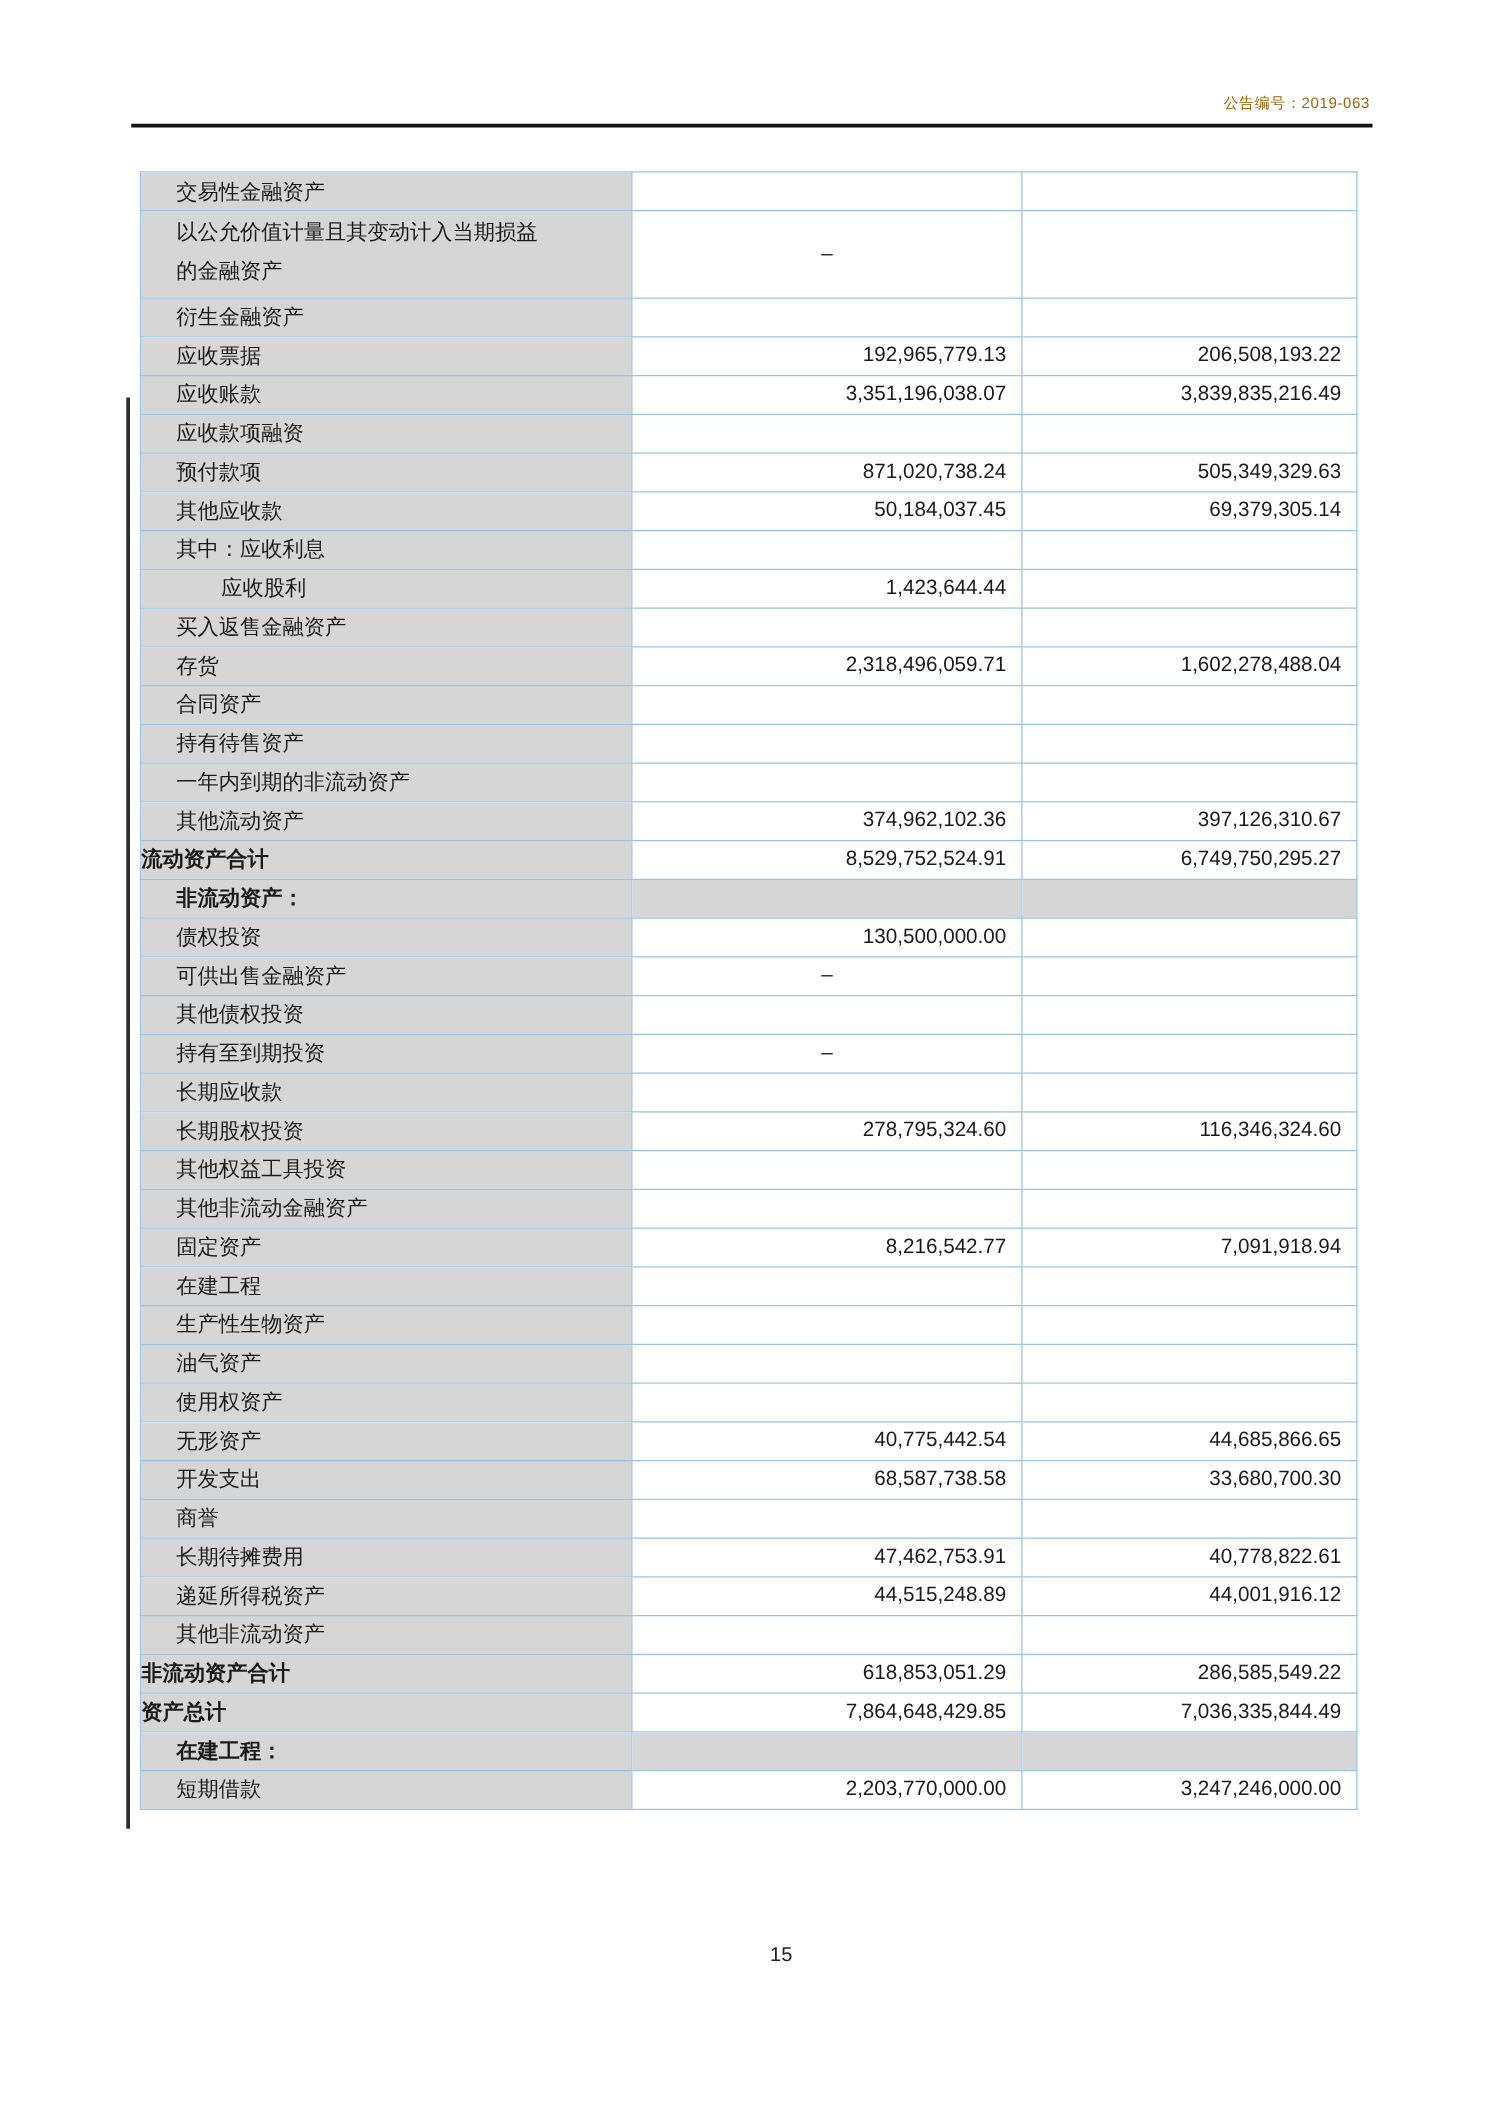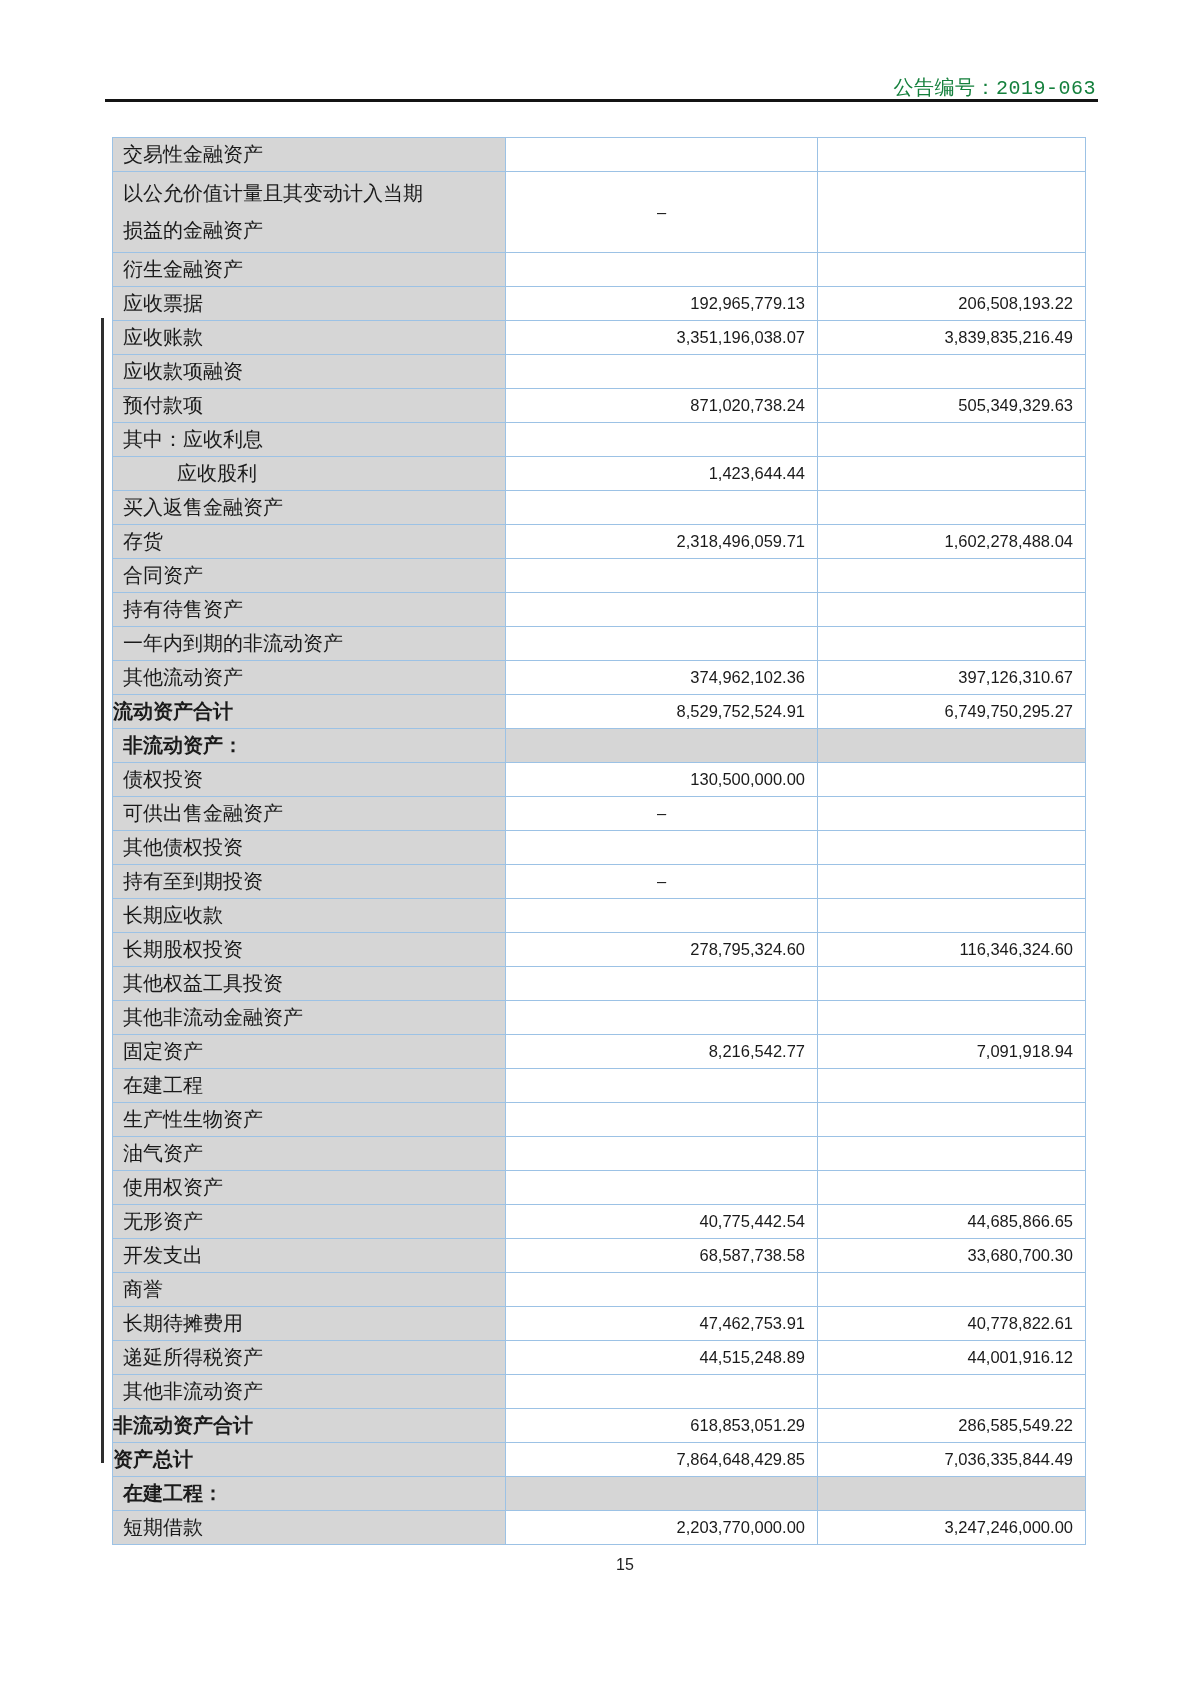--- a/index.html
+++ b/index.html
@@ -15,23 +15,23 @@
     height: 1697px;
     background: #ffffff;
     font-family: "Liberation Serif", serif;
     color: #1a1a1a;
     overflow: hidden;
   }
   .announce {
     position: absolute;
     top: 74px;
     right: 104px;
-    font-size: 20px;
-    font-family: Liberation Mono, monospace;
-    color: #15803d;
+    font-size: 12px;
+    font-family: Liberation Sans, sans-serif;
+    color: #a16207;
     letter-spacing: 0.5px;
   }
   .rule {
     position: absolute;
     top: 99px;
     left: 105px;
     width: 993px;
     height: 3px;
     background: var(--rule);
   }
@@ -51,24 +51,24 @@
     border-collapse: collapse;
     table-layout: fixed;
   }
   table.bs td {
     border: 1px solid var(--border);
     vertical-align: middle;
     overflow: hidden;
   }
   td.label {
     background: var(--label-bg);
-    font-size: 20px;
-    padding: 3px 8px 3px 10px;
+    font-size: 17px;
+    padding: 3px 8px 3px 28px;
     height: 31px;
-    font-family: Liberation Serif, serif;
+    font-family: Liberation Mono, monospace;
   }
   td.val {
     font-family: "Liberation Sans", "DejaVu Sans", sans-serif;
     font-size: 16.5px;
     text-align: right;
     padding: 3px 12px 3px 4px;
     background: #ffffff;
     height: 31px;
   }
   td.val.dash {
@@ -148,20 +148,25 @@
           <td class="label"><span>应收款项融资</span></td>
           <td class="val"></td>
           <td class="val"></td>
         </tr>
         <tr class="item">
           <td class="label"><span>预付款项</span></td>
           <td class="val">871,020,738.24</td>
           <td class="val">505,349,329.63</td>
         </tr>
         <tr class="item">
+          <td class="label"><span>其他应收款</span></td>
+          <td class="val">50,184,037.45</td>
+          <td class="val">69,379,305.14</td>
+        </tr>
+        <tr class="item">
           <td class="label"><span>其中：应收利息</span></td>
           <td class="val"></td>
           <td class="val"></td>
         </tr>
         <tr class="item-indent">
           <td class="label"><span>应收股利</span></td>
           <td class="val">1,423,644.44</td>
           <td class="val"></td>
         </tr>
         <tr class="item">

